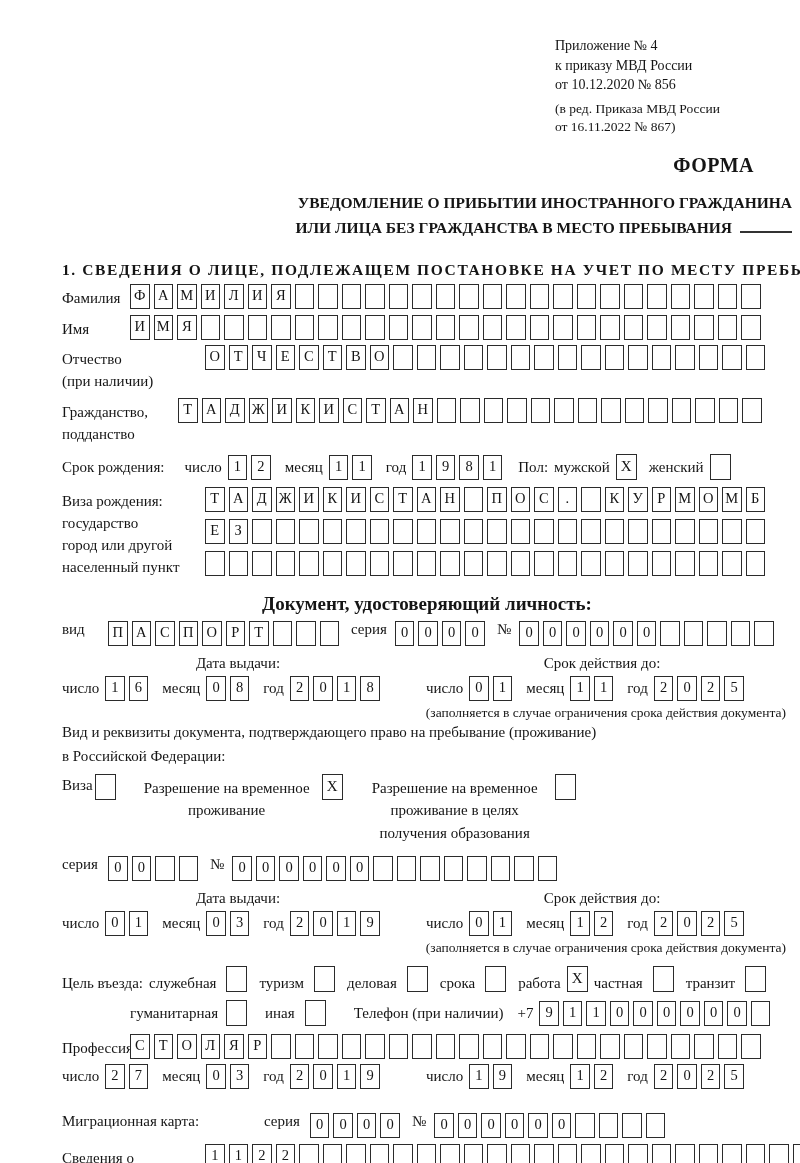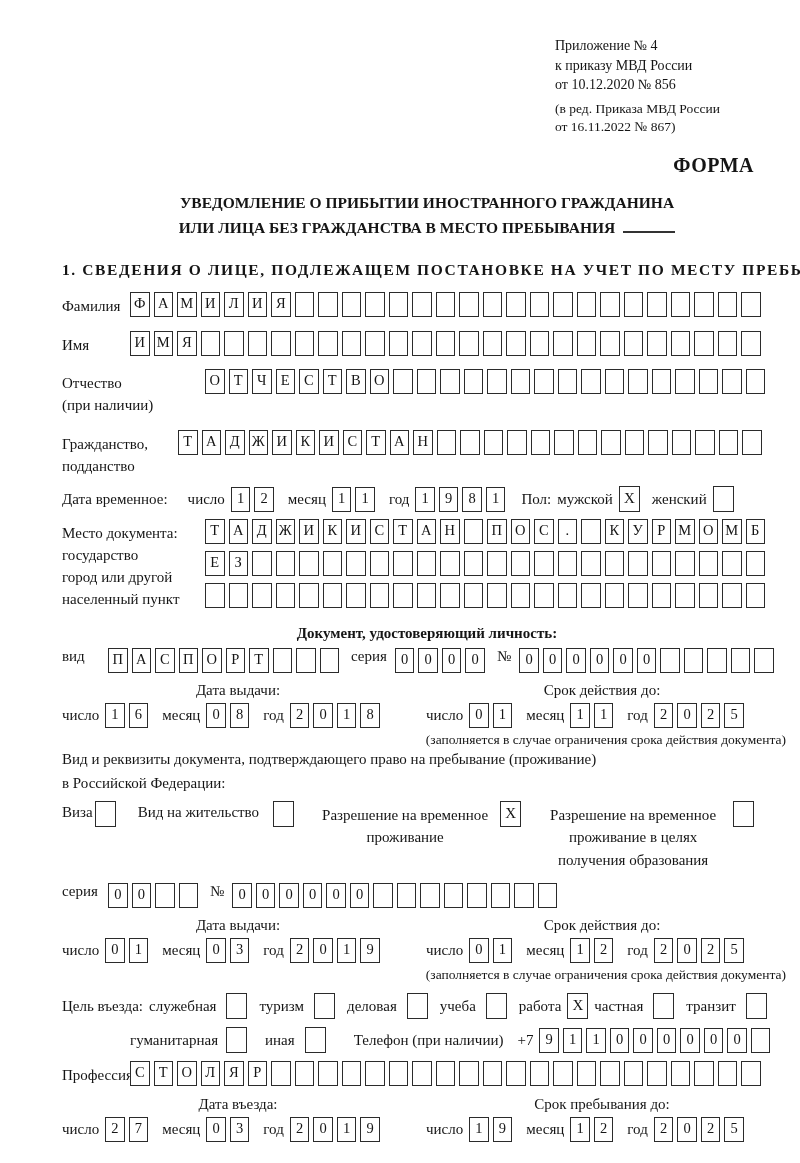--- a/index.html
+++ b/index.html
@@ -5,27 +5,27 @@
   * { box-sizing: border-box; margin: 0; padding: 0; }
   html, body { background: #ffffff; }
   body { width: 800px; font-family: "Liberation Serif", "DejaVu Serif", serif; color: #151515; }
   .page { width: 800px; height: 1163px; padding: 36px 8px 0 62px; overflow: hidden; position: relative; }
 
   
   .appendix { margin-left: 493px; font-size: 14px; line-height: 1.4; white-space: pre-line; }
   .edition  { margin-left: 493px; font-size: 13.5px; line-height: 1.35; white-space: pre-line; margin-top: 5px; }
   .forma { text-align: right; padding-right: 38px; font-weight: bold; font-size: 20px; margin-top: 18px; letter-spacing: .5px; }
 
-  .title { text-align: center; font-weight: bold; font-size: 15.5px; line-height: 1.6; margin-top: 14px; }
+  .title { text-align: right; font-weight: bold; font-size: 15.5px; line-height: 1.6; margin-top: 14px; }
   .blank-line { display: inline-block; width: 52px; height: 13px; border-bottom: 2px solid #333; margin-left: 8px; }
 
   .sec-h { font-weight: bold; font-size: 15.5px; letter-spacing: 1.6px; margin-top: 20px; white-space: nowrap; }
 
   
-  .frow { display: flex; align-items: flex-start; margin-top: 13px; }
+  .frow { display: flex; align-items: flex-start; margin-top: 5px; }
   .lbl { font-size: 15px; flex: none; padding-top: 4px; line-height: 1.45; }
   .pre { white-space: pre-line; }
   .w68 { width: 68px; }  .w116 { width: 116px; }  .w143 { width: 143px; }
   .cells { display: flex; flex: none; }
   .cell { width: 19.5px; height: 25px; border: 1.5px solid #2b2b2b; margin-right: 4px;
           font-size: 14.5px; text-align: center; line-height: 21px; flex: none; background: #fff; }
   .cellcol > .cells { margin-bottom: 7px; }
 
   
   .cb { display: inline-block; width: 21px; height: 26px; border: 1.6px solid #2b2b2b;
@@ -37,37 +37,37 @@
   .dhead .dh-r { width: 352px; text-align: center; margin-left: 12px; }
   .drow { display: flex; align-items: center; font-size: 15px; margin-top: 4px; }
   .dg { display: flex; align-items: center; }
   .dg .t { margin: 0 6px 0 0; }
   .dg .t2 { margin: 0 6px 0 10px; }
   .dg-l { width: 352px; }
   .dg-r { margin-left: 12px; }
   .note { font-size: 13.5px; text-align: right; padding-right: 6px; margin-top: 4px; }
 
   
-  .doc-h { text-align: center; font-weight: bold; font-size: 15px; margin-top: 10px; }
+  .doc-h { text-align: center; font-weight: bold; font-size: 19px; margin-top: 10px; }
 
   
   .inline-row { display: flex; align-items: flex-start; font-size: 15px; margin-top: 6px; }
   .inline-row .ml { margin-left: 8px; margin-right: 8px; }
 
   
   .intro { font-size: 15px; line-height: 1.55; margin-top: 0; white-space: pre-line; }
   .opts { display: flex; align-items: flex-start; margin-top: 6px; font-size: 15px; }
   .opt { display: flex; align-items: flex-start; }
   .opt .olbl { padding-top: 3px; }
   .opt .cb { margin-left: 6px; }
   .opt-c { text-align: center; line-height: 1.5; }
   .w178 { width: 178px; } .w188 { width: 188px; }
 
   
-  .purpose { display: flex; align-items: center; font-size: 15px; margin-top: 10px; flex-wrap: nowrap; }
+  .purpose { display: flex; align-items: flex-end; font-size: 15px; margin-top: 10px; flex-wrap: nowrap; }
   .purpose .pl { margin-right: 6px; }
   .purpose .cb { margin-right: 12px; margin-left: 4px; }
   .purpose .cb:last-child { margin-right: 0; }
   .phone-row { display: flex; align-items: center; font-size: 15px; margin-top: 8px; padding-left: 68px; }
   .phone-row .sp { margin: 0 6px 0 14px; }
 
   .rep { display: flex; align-items: flex-start; margin-top: 6px; }
 </style>
 </head>
 <body>
@@ -214,21 +214,21 @@
         <div class="cell"></div>
         <div class="cell"></div>
         <div class="cell"></div>
         <div class="cell"></div>
         <div class="cell"></div>
       </div>
   </div>
 
   <div class="drow" style="margin-top:9px;">
     <div class="dg">
-      <span class="t">Дата временное:</span>
+      <span class="t">Срок рождения:</span>
       <span class="t" style="margin-left:14px;">число</span>
       <span class="cells">
           <div class="cell">1</div>
           <div class="cell">2</div>
         </span>
       <span class="t t2">месяц</span>
       <span class="cells">
           <div class="cell">1</div>
           <div class="cell">1</div>
         </span>
@@ -243,21 +243,21 @@
     <div class="dg" style="margin-left:12px;">
       <span class="t">Пол:</span>
       <span class="t">мужской</span>
       <span class="cb">X</span>
       <span class="t" style="margin-left:12px;">женский</span>
       <span class="cb"></span>
     </div>
   </div>
 
   <div class="frow" style="margin-top:7px;">
-    <div class="lbl w143 pre">Место документа:
+    <div class="lbl w143 pre">Виза рождения:
 государство
 город или другой
 населенный пункт</div>
     <div class="cellcol">
       <div class="cells">
           <div class="cell">Т</div>
           <div class="cell">А</div>
           <div class="cell">Д</div>
           <div class="cell">Ж</div>
           <div class="cell">И</div>
@@ -422,24 +422,20 @@
 
   <div class="intro">Вид и реквизиты документа, подтверждающего право на пребывание (проживание)
 в Российской Федерации:</div>
 
   <div class="opts">
     <div class="opt">
       <span class="olbl">Виза</span>
       <span class="cb" style="margin-left:2px;"></span>
     </div>
     <div class="opt" style="margin-left:22px;">
-      <span class="olbl">Вид на жительство</span>
-      <span class="cb" style="margin-left:14px;"></span>
-    </div>
-    <div class="opt" style="margin-left:22px;">
       <span class="olbl opt-c w178">Разрешение на временное проживание</span>
       <span class="cb">X</span>
     </div>
     <div class="opt" style="margin-left:18px;">
       <span class="olbl opt-c w188">Разрешение на временное проживание в целях получения образования</span>
       <span class="cb"></span>
     </div>
   </div>
 
   <div class="inline-row" style="margin-top:12px;">
@@ -516,21 +512,21 @@
   <div class="note">(заполняется в случае ограничения срока действия документа)</div>
 
   <div class="purpose">
     <span class="pl">Цель въезда:</span>
     <span class="pl">служебная</span>
     <span class="cb"></span>
     <span class="pl">туризм</span>
     <span class="cb"></span>
     <span class="pl">деловая</span>
     <span class="cb"></span>
-    <span class="pl">учеба</span>
+    <span class="pl">срока</span>
     <span class="cb"></span>
     <span class="pl">работа</span>
     <span class="cb" style="margin-right:6px;margin-left:0;">X</span>
     <span class="pl">частная</span>
     <span class="cb"></span>
     <span class="pl">транзит</span>
     <span class="cb"></span>
   </div>
 
   <div class="phone-row">
@@ -580,24 +576,20 @@
         <div class="cell"></div>
         <div class="cell"></div>
         <div class="cell"></div>
         <div class="cell"></div>
         <div class="cell"></div>
         <div class="cell"></div>
         <div class="cell"></div>
       </div>
   </div>
 
-  <div class="dhead">
-    <div class="dh-l">Дата въезда:</div>
-    <div class="dh-r">Срок пребывания до:</div>
-  </div>
   <div class="drow">
     <div class="dg dg-l">
       <span class="t">число</span>
       <span class="cells">
           <div class="cell">2</div>
           <div class="cell">7</div>
         </span>
       <span class="t t2">месяц</span>
       <span class="cells">
           <div class="cell">0</div>

